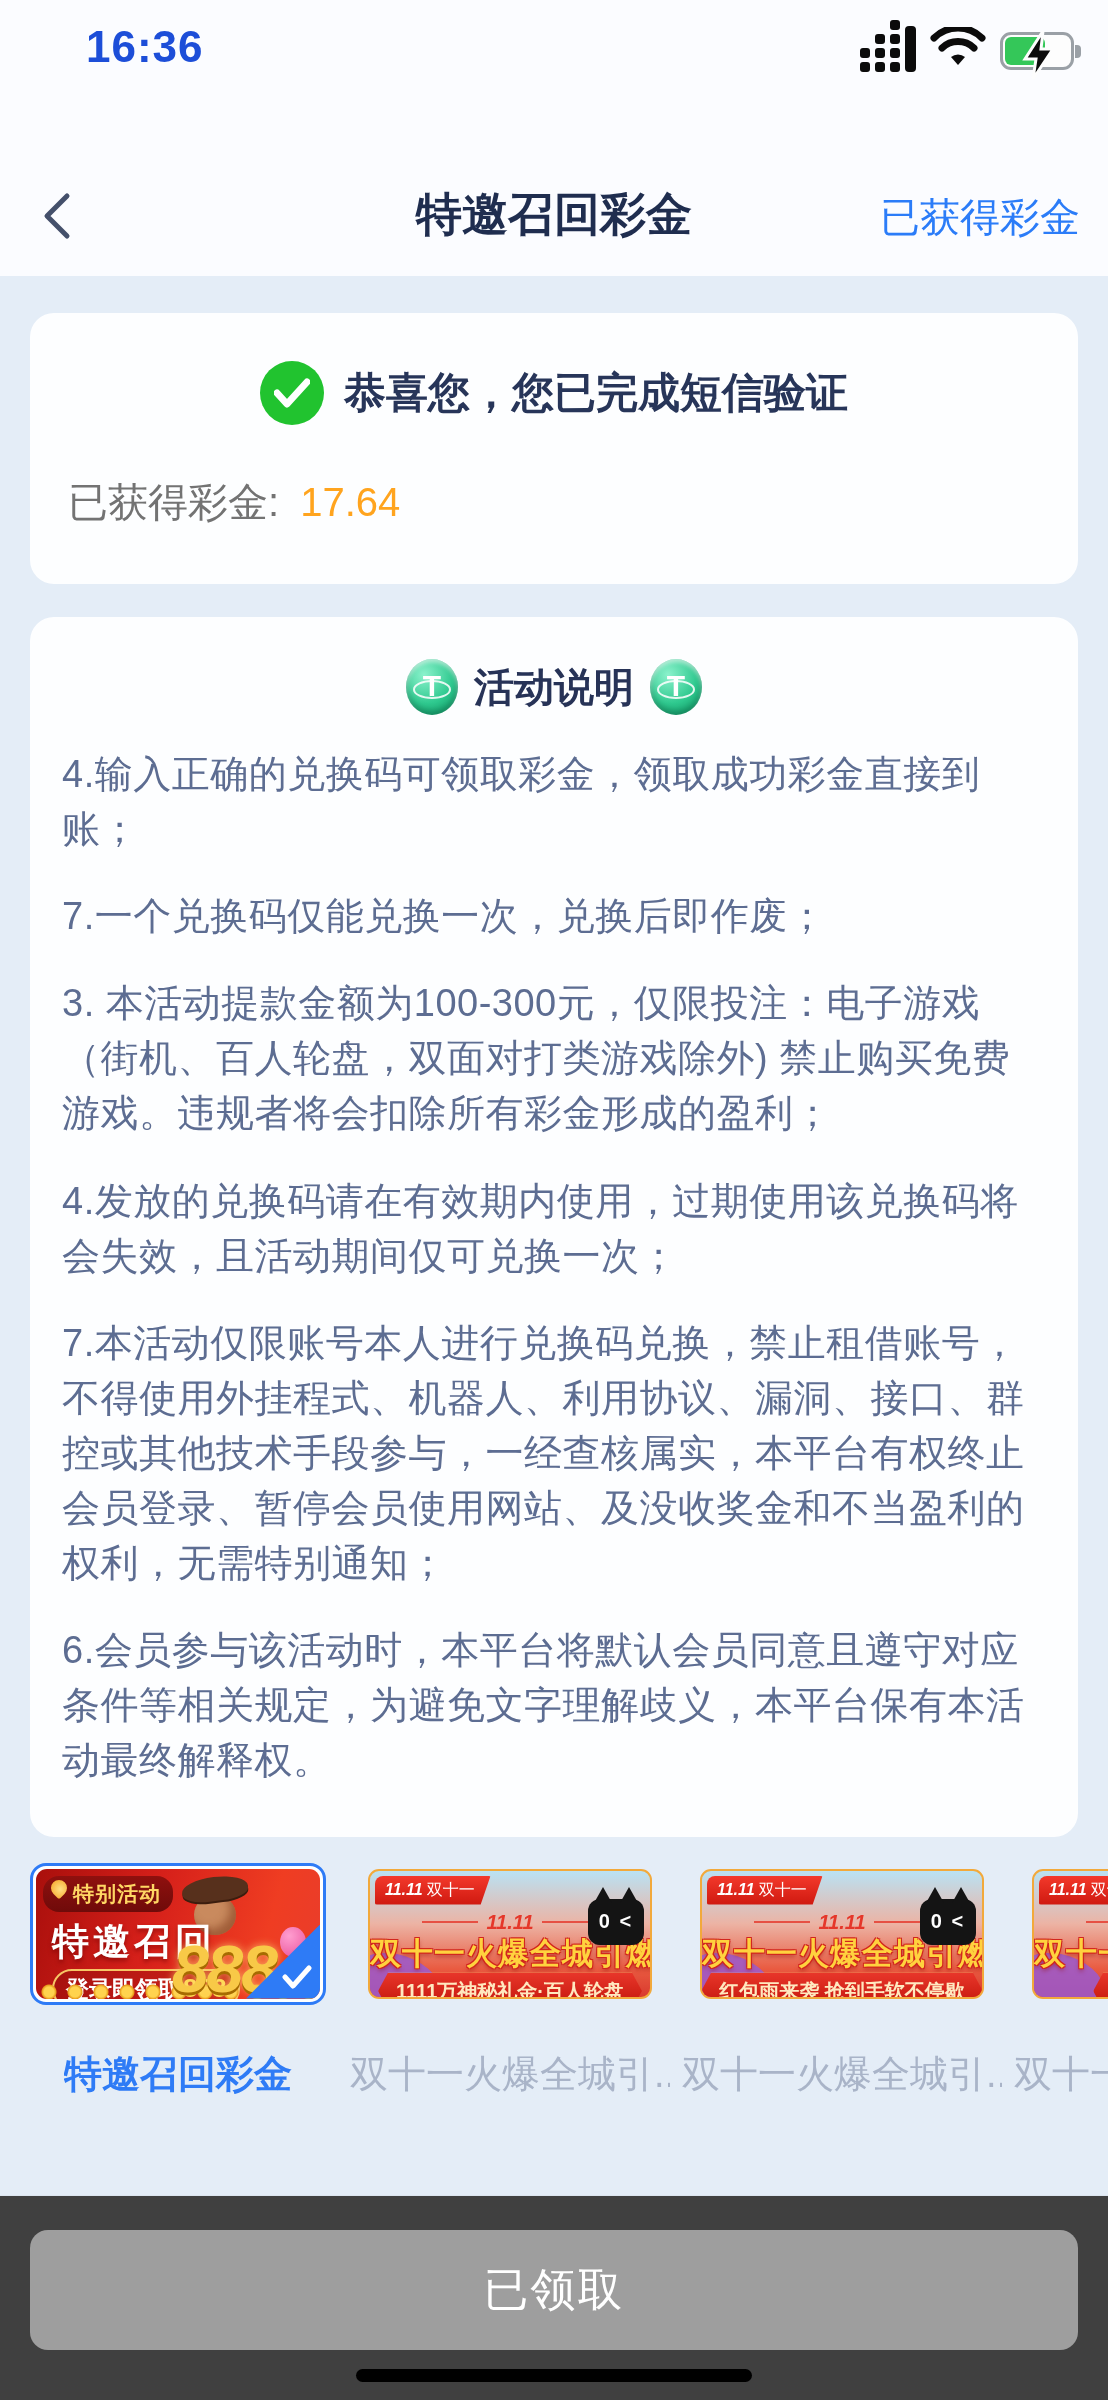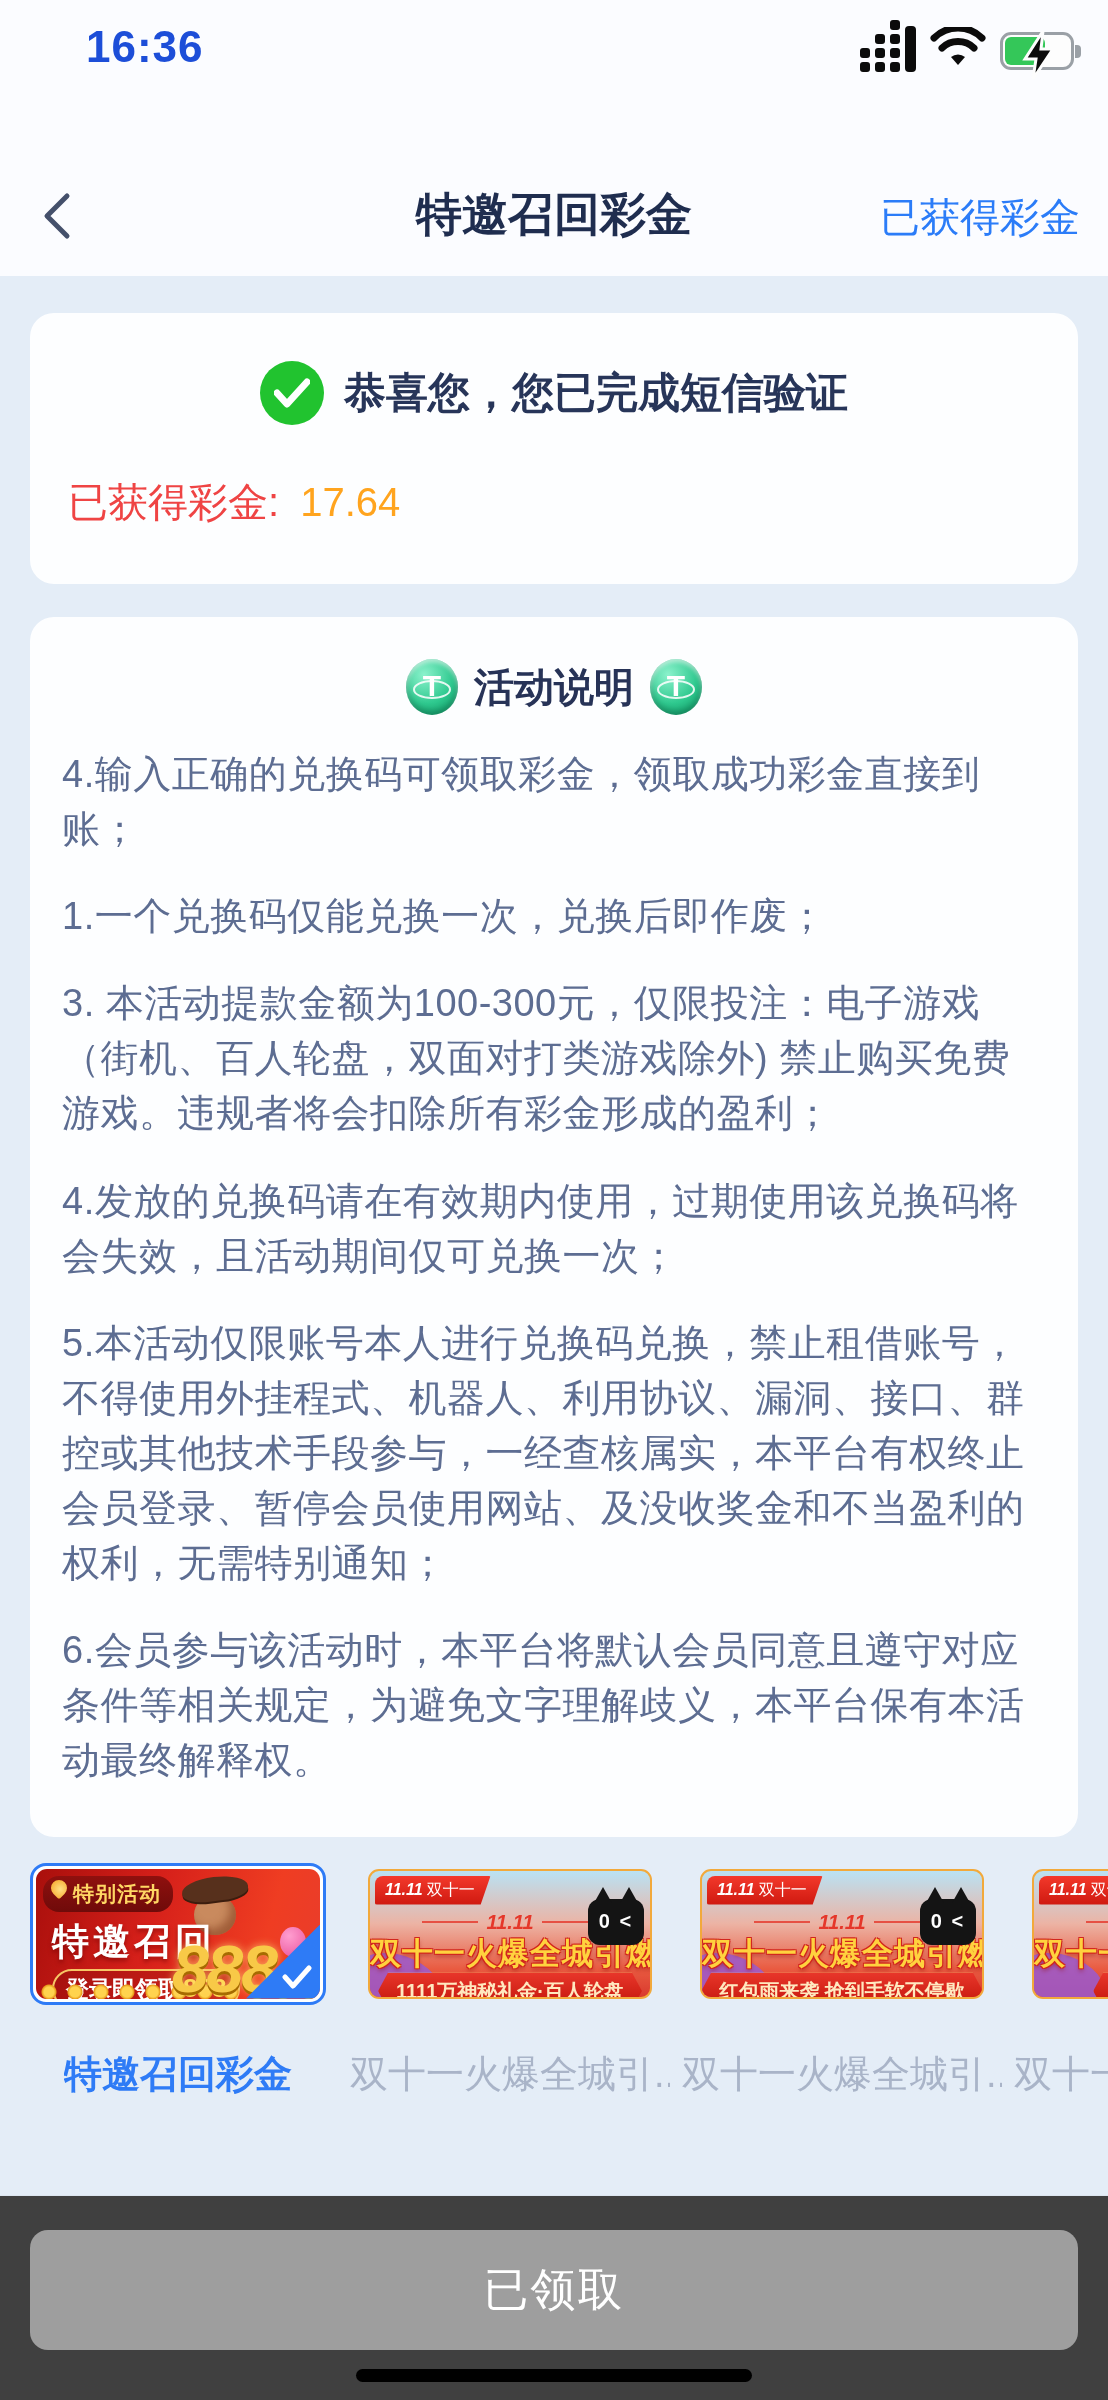--- a/index.html
+++ b/index.html
@@ -28,21 +28,21 @@
   .nav-title{position:absolute;left:0;right:0;text-align:center;top:8px;margin:0;font-size:46px;font-weight:650;color:#1f2d4f;}
   .nav-action{position:absolute;right:28px;top:14px;font-size:40px;color:#2b7cf8;text-decoration:none;cursor:pointer;}
   
   .main{position:absolute;top:276px;left:0;right:0;padding:28px 30px 0;}
   .card{background:#fdfeff;border-radius:24px;}
   .result-card{padding:48px 38px 54px;margin-top:9px;}
   .result-row{display:flex;align-items:center;justify-content:center;gap:20px;}
   .check-circle{width:64px;height:64px;border-radius:50%;background:#21c32f;display:flex;align-items:center;justify-content:center;flex:none;}
   .result-title{font-size:42px;font-weight:650;color:#273559;}
   .bonus-row{margin-top:50px;font-size:40px;}
-  .bonus-label{color:#ef4444;}
+  .bonus-label{color:#737373;}
   .bonus-value{color:#ffa41e;margin-left:10px;}
   .rules-card{margin-top:33px;padding:42px 22px 48px;}
   .rules-header{display:flex;align-items:center;justify-content:center;gap:16px;}
   .rules-title{margin:0;font-size:40px;font-weight:800;color:#273357;}
   .coin{position:relative;width:52px;height:56px;border-radius:50%;flex:none;
     background:radial-gradient(circle at 35% 28%,#8bf2cc,#2fc98f 55%,#0f9e68 95%);
     box-shadow:inset 0 -4px 6px rgba(0,60,40,.35), inset 0 3px 4px rgba(255,255,255,.6);
     display:flex;align-items:center;justify-content:center;}
   .coin::before{content:"";position:absolute;width:34px;height:15px;border:2px solid rgba(255,255,255,.85);border-radius:50%;top:21px;}
   .coin b{color:#fff;font-size:30px;font-weight:800;line-height:1;transform:translateY(-1px);}
@@ -167,24 +167,24 @@
       <div class="rules-header">
         <span class="coin">
             <b>T</b>
           </span>
         <h2 class="rules-title">活动说明</h2>
         <span class="coin">
             <b>T</b>
           </span>
       </div>
       <p class="rule">4.输入正确的兑换码可领取彩金，领取成功彩金直接到账；</p>
-      <p class="rule">1.一个兑换码仅能兑换一次，兑换后即作废；</p>
+      <p class="rule">7.一个兑换码仅能兑换一次，兑换后即作废；</p>
       <p class="rule">3. 本活动提款金额为100-300元，仅限投注：电子游戏（街机、百人轮盘，双面对打类游戏除外) 禁止购买免费游戏。违规者将会扣除所有彩金形成的盈利；</p>
       <p class="rule">4.发放的兑换码请在有效期内使用，过期使用该兑换码将会失效，且活动期间仅可兑换一次；</p>
-      <p class="rule">5.本活动仅限账号本人进行兑换码兑换，禁止租借账号，不得使用外挂程式、机器人、利用协议、漏洞、接口、群控或其他技术手段参与，一经查核属实，本平台有权终止会员登录、暂停会员使用网站、及没收奖金和不当盈利的权利，无需特别通知；</p>
+      <p class="rule">7.本活动仅限账号本人进行兑换码兑换，禁止租借账号，不得使用外挂程式、机器人、利用协议、漏洞、接口、群控或其他技术手段参与，一经查核属实，本平台有权终止会员登录、暂停会员使用网站、及没收奖金和不当盈利的权利，无需特别通知；</p>
       <p class="rule">6.会员参与该活动时，本平台将默认会员同意且遵守对应条件等相关规定，为避免文字理解歧义，本平台保有本活动最终解释权。</p>
     </section>
 
     <div class="strip">
 
       <div class="thumb selected">
         <div class="art-wrap">
           <div class="art art-special">
             <span class="sp-badge">
               <i class="flame"></i>

